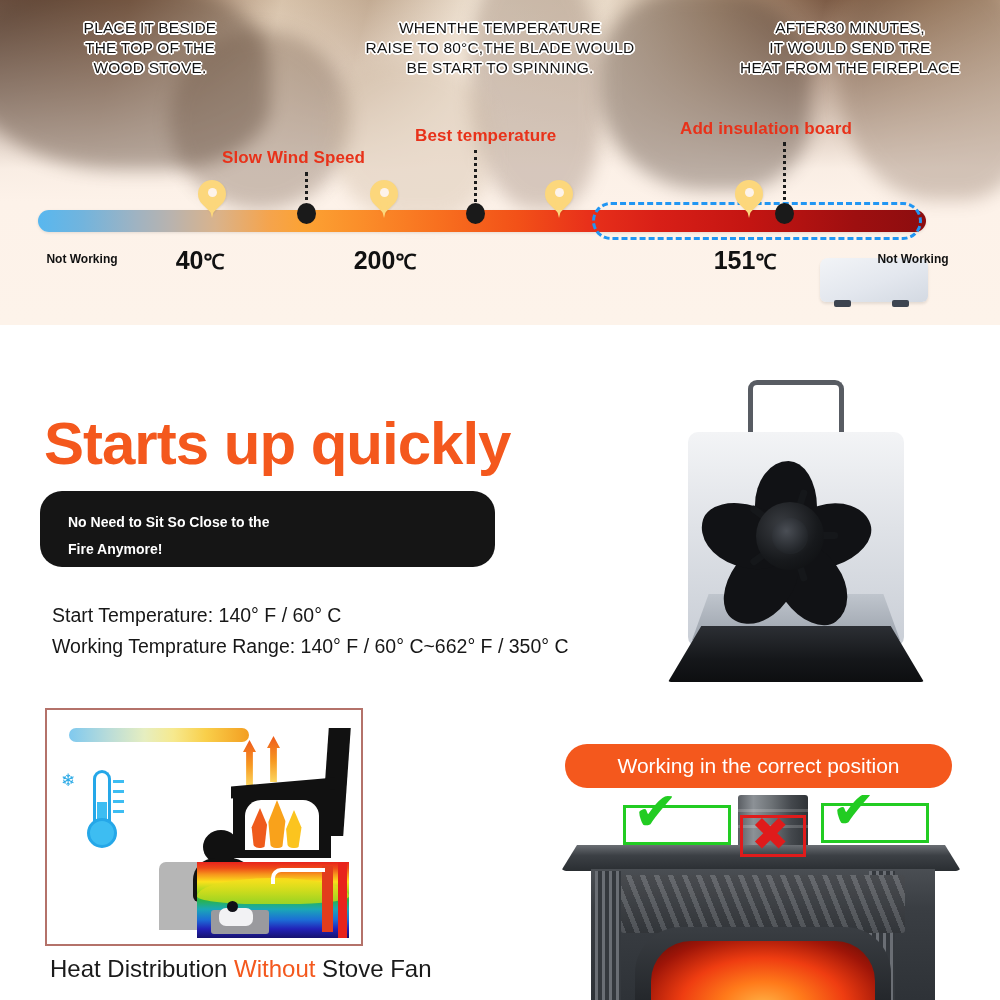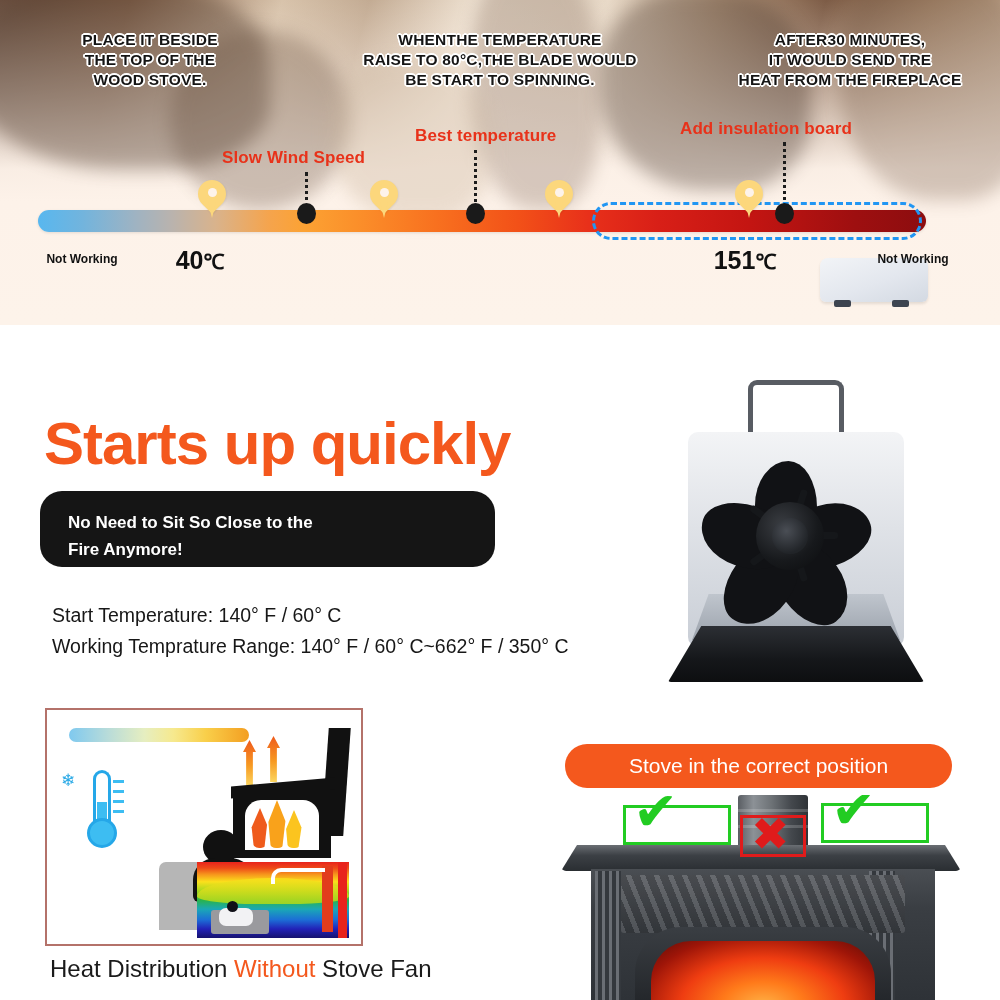--- a/index.html
+++ b/index.html
@@ -27,26 +27,25 @@
   .hs4 { left:600px;  top:-10px;  width:210px; height:200px; background:#3f2d22; opacity:.34;}
   .hs5 { left:840px;  top:-30px;  width:190px; height:230px; background:#6a4e3b; opacity:.28;}
   .hs6 { left:330px;  top:60px;   width:160px; height:160px; background:#c9b49c; opacity:.35;}
 
   .banner-row {
     position:absolute; left:0; top:18px; width:1000px; height:72px;
     display:flex; align-items:flex-start;
   }
   .banner-col { flex:1; text-align:center; padding:0 8px; }
   .banner-col p {
-    font-size:15.5px; line-height:20px; font-weight:700; color:#151515;
+    font-size:15.5px; line-height:20px; font-weight:400; color:#151515;
     letter-spacing:.2px;
     text-shadow:
       -1.4px -1.4px 0 #fff, 1.4px -1.4px 0 #fff, -1.4px 1.4px 0 #fff, 1.4px 1.4px 0 #fff,
       0 -1.6px 0 #fff, 0 1.6px 0 #fff, -1.6px 0 0 #fff, 1.6px 0 0 #fff;
-    margin-top: 12px;
   }
   .banner-col.c1 { flex:0 0 300px; }
   .banner-col.c2 { flex:0 0 400px; }
   .banner-col.c3 { flex:0 0 300px; }
 
   
   .scale-wrap { position:absolute; left:0; top:110px; width:1000px; height:190px; }
 
   .scale-bar {
     position:absolute; left:38px; top:100px; width:888px; height:22px;
@@ -128,21 +127,21 @@
     font-size:60px; font-weight:700; color:#f4581d; letter-spacing:-1px;
     white-space:nowrap;
   }
 
   .black-pill {
     position:absolute; left:40px; top:166px; width:455px; height:76px;
     background:#151515; border-radius:22px;
     display:flex; align-items:center; padding:0 28px;
   }
   .black-pill span {
-    color:#fff; font-size:17px; font-weight:700; line-height:27px;margin-top:13px;
+    color:#fff; font-size:14px; font-weight:700; line-height:27px;margin-top:13px;
   }
 
   .spec { position:absolute; left:52px; font-size:19.5px; color:#171717; white-space:nowrap; }
   .spec.l1 { top:279px; }
   .spec.l2 { top:310px; }
 
   
   .fan { position:absolute; left:636px; top:55px; width:320px; height:330px; }
   .fan .handle {
     position:absolute; left:112px; top:0; width:96px; height:60px;
@@ -430,20 +429,21 @@
       <div class="leader" style="height:58px;"></div>
         <div class="dot"></div>
     </div>
     <div class="dot-marker" style="left:775px; top:32px; height:82px;">
       <div class="leader" style="height:66px;"></div>
         <div class="dot"></div>
     </div>
 
     <div class="tick-label small" style="left:12px; width:140px;">Not Working</div>
     <div class="tick-label" style="left:120px; width:160px;"><span>40</span><span class="deg">℃</span></div>
+    <div class="tick-label" style="left:295px; width:180px;"><span>200</span><span class="deg">℃</span></div>
     <div class="tick-label" style="left:655px; width:180px;"><span>151</span><span class="deg">℃</span></div>
     <div class="tick-label small" style="left:838px; width:150px;">Not Working</div>
   </div>
 </section>
 
 <section class="main">
 
   <h1 class="headline">Starts up quickly</h1>
 
   <div class="black-pill">
@@ -520,21 +520,21 @@
       <div class="sit-head"></div>
     </div>
   </div>
 
   <div class="hd-caption">
     <span>Heat Distribution </span><span class="hl">Without</span><span> Stove Fan</span>
   </div>
 </section>
 
 <div class="pos-badge">
-  <span>Stove in the correct position</span>
+  <span>Working in the correct position</span>
 </div>
 
 <div class="stove-scene">
   <div class="stove-flue">
     <div class="ring" style="top:14px;"></div>
     <div class="ring" style="top:30px;"></div>
   </div>
   <div class="stove-top"></div>
   <div class="stove-body"></div>
   <div class="stove-col l"></div>

